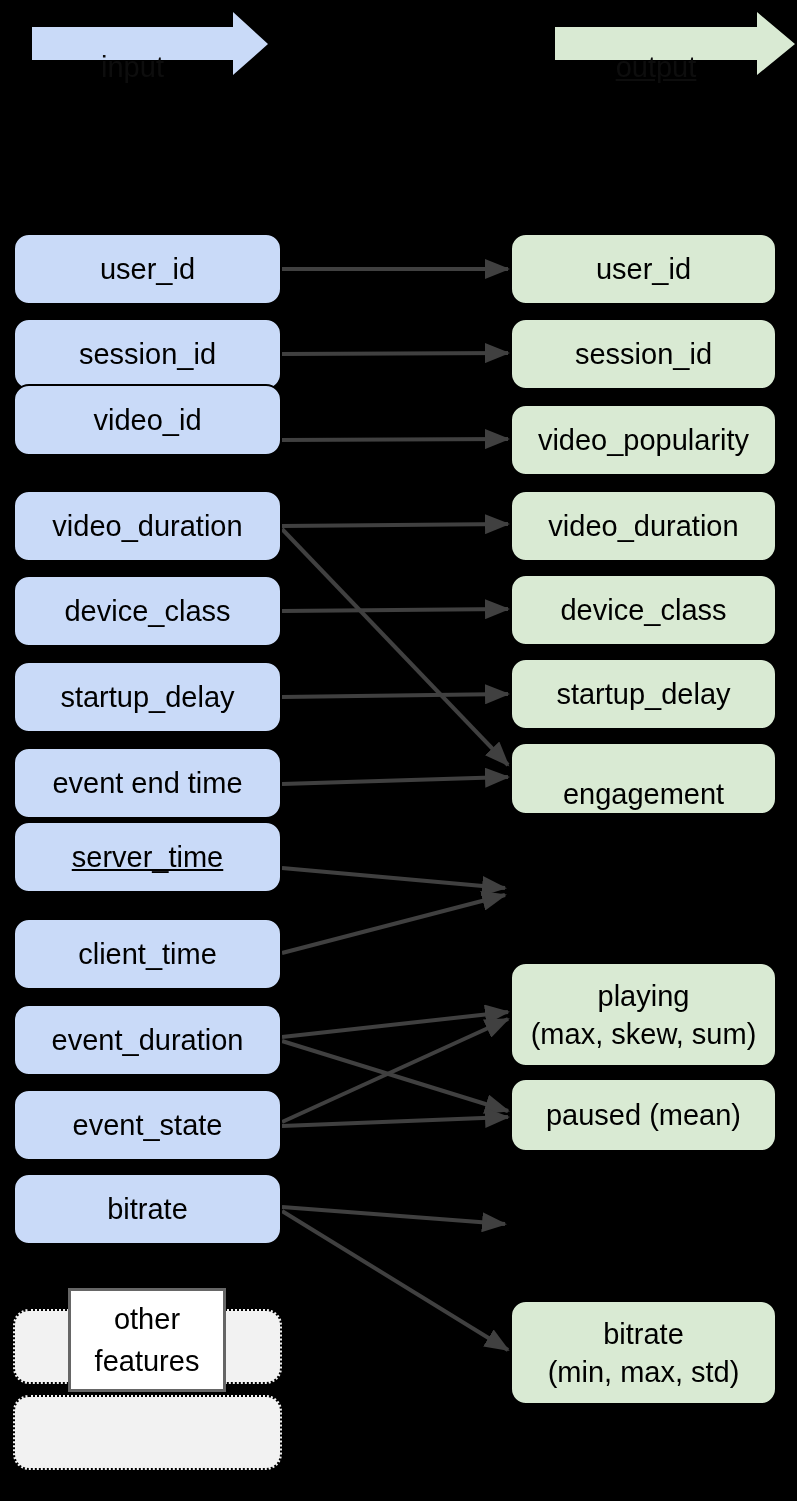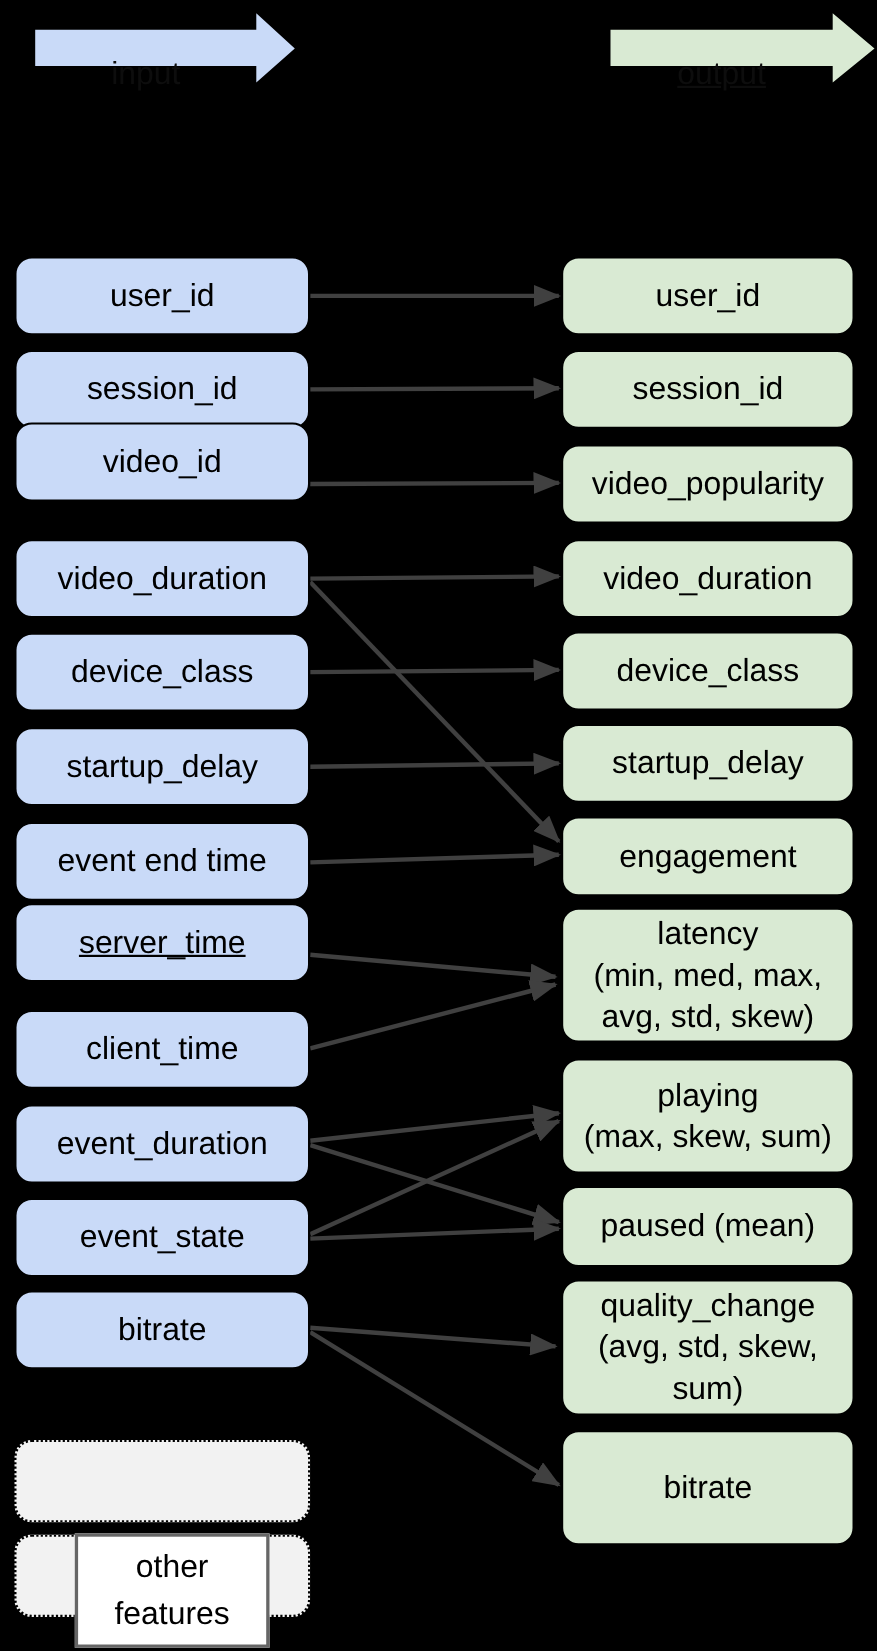--- a/index.html
+++ b/index.html
@@ -65,22 +65,22 @@
     width: 269px;
     height: 75px;
     box-sizing: border-box;
     background: #f2f2f2;
     border: 2px dotted #000;
     border-radius: 16px;
   }
   .other-box {
     position: absolute;
     left: 68px;
-    top: 1394px;
-    width: 177px;
+    top: 1288px;
+    width: 158px;
     height: 104px;
     box-sizing: border-box;
     background: #ffffff;
     border: 3px solid #666;
     display: flex;
     flex-direction: column;
     align-items: center;
     justify-content: center;
     font-size: 29px;
     line-height: 42px;
@@ -174,42 +174,33 @@
     </div>
   <div class="outbox" style="top:490px; height:72px;">
       <span>video_duration</span>
     </div>
   <div class="outbox" style="top:574px; height:72px;">
       <span>device_class</span>
     </div>
   <div class="outbox" style="top:658px; height:72px;">
       <span>startup_delay</span>
     </div>
-  <div class="outbox" style="top:742px; height:73px;">
+  <div class="outbox" style="top:742px; height:73px;justify-content:flex-end;">
       <span>engagement</span>
     </div>
-  <div class="outbox" style="top:825px; height:123px;">
-    <span>latency</span>
-    <span>(min, med, max,</span>
-    <span>avg, std, skew)</span>
-  </div>
   <div class="outbox" style="top:962px; height:105px;">
     <span>playing</span>
     <span>(max, skew, sum)</span>
   </div>
   <div class="outbox" style="top:1078px; height:74px;">
       <span>paused (mean)</span>
     </div>
-  <div class="outbox" style="top:1163px; height:124px;">
-    <span>quality_change</span>
-    <span>(avg, std, skew,</span>
-    <span>sum)</span>
-  </div>
   <div class="outbox" style="top:1300px; height:105px;">
     <span>bitrate</span>
+    <span>(min, max, std)</span>
   </div>
 
   <div class="ghost" style="top:1309px;"></div>
   <div class="ghost" style="top:1395px;"></div>
   <div class="other-box">
     <span>other</span>
     <span>features</span>
   </div>
 
 </div>

